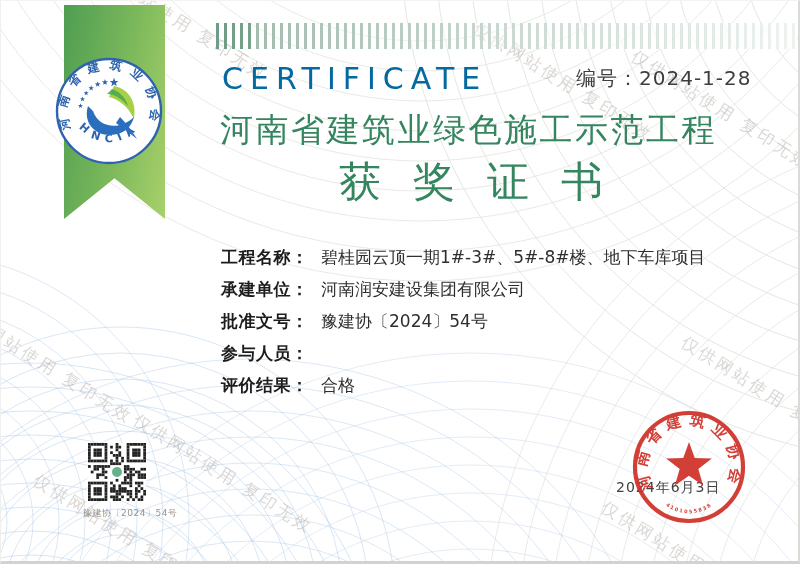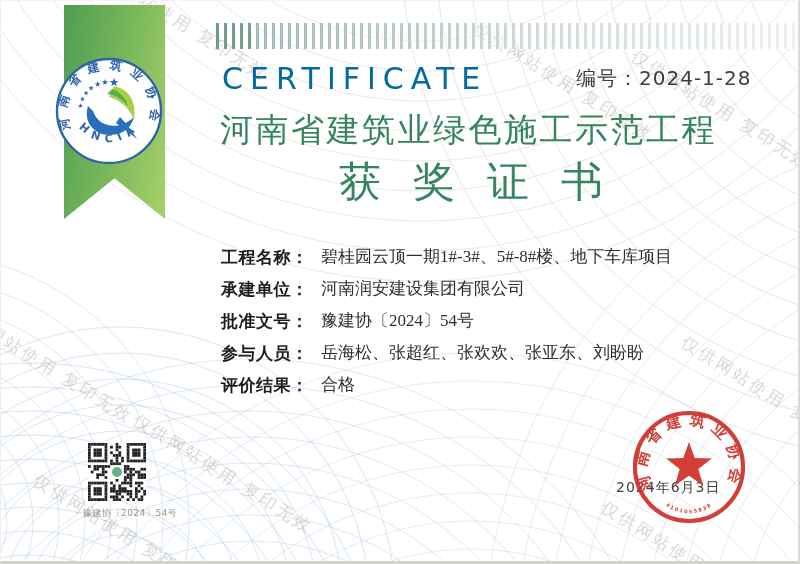--- a/index.html
+++ b/index.html
@@ -41,21 +41,21 @@
   
   .cert-word{position:absolute;left:221px;top:60px;font-size:30px;letter-spacing:7px;color:#0369a1;}
   .serial{position:absolute;left:575px;top:64px;font-size:20px;letter-spacing:1px;color:#3d3d3d;}
   .title-cn{position:absolute;left:219px;top:107px;font-size:33px;letter-spacing:2.5px;color:#35855f;white-space:nowrap;}
   .subtitle-cn{position:absolute;left:338px;top:153px;font-size:42px;letter-spacing:32px;color:#35855f;white-space:nowrap;}
 
   
   .fields{position:absolute;left:220px;top:246px;width:570px;font-size:17px;color:#2e2e2e;}
   .row{display:flex;margin-bottom:12px;line-height:20px;}
   .row .lab{flex:0 0 100px;font-weight:bold;color:#1c1c1c;letter-spacing:.5px;white-space:nowrap;}
-  .row .val{white-space:nowrap;font-family:Liberation Serif, serif;}
+  .row .val{white-space:nowrap;}
   .lines>div+div{margin-top:12px;}
 
   
   .date{position:absolute;left:615px;top:478px;font-size:14px;color:#414141;letter-spacing:1px;}
   .stamp{position:absolute;left:630px;top:408px;width:116px;height:116px;opacity:.92;}
   .qr{position:absolute;left:87px;top:442px;width:58px;height:58px;}
   .qr-caption{position:absolute;left:82px;top:506px;font-size:9px;color:#9a938b;letter-spacing:.5px;}
 </style>
 </head>
 <body>
@@ -210,21 +210,20 @@
       <span class="lab">承建单位：</span>
       <span class="val">河南润安建设集团有限公司</span>
     </div>
     <div class="row">
       <span class="lab">批准文号：</span>
       <span class="val">豫建协〔2024〕54号</span>
     </div>
     <div class="row">
       <span class="lab">参与人员：</span>
       <span class="val lines">
-        <div>岳海松、张超红、张欢欢、张亚东、刘盼盼</div>
       </span>
     </div>
     <div class="row">
       <span class="lab">评价结果：</span>
       <span class="val">合格</span>
     </div>
   </div>
 
   <div class="date">2024年6月3日</div>
 

